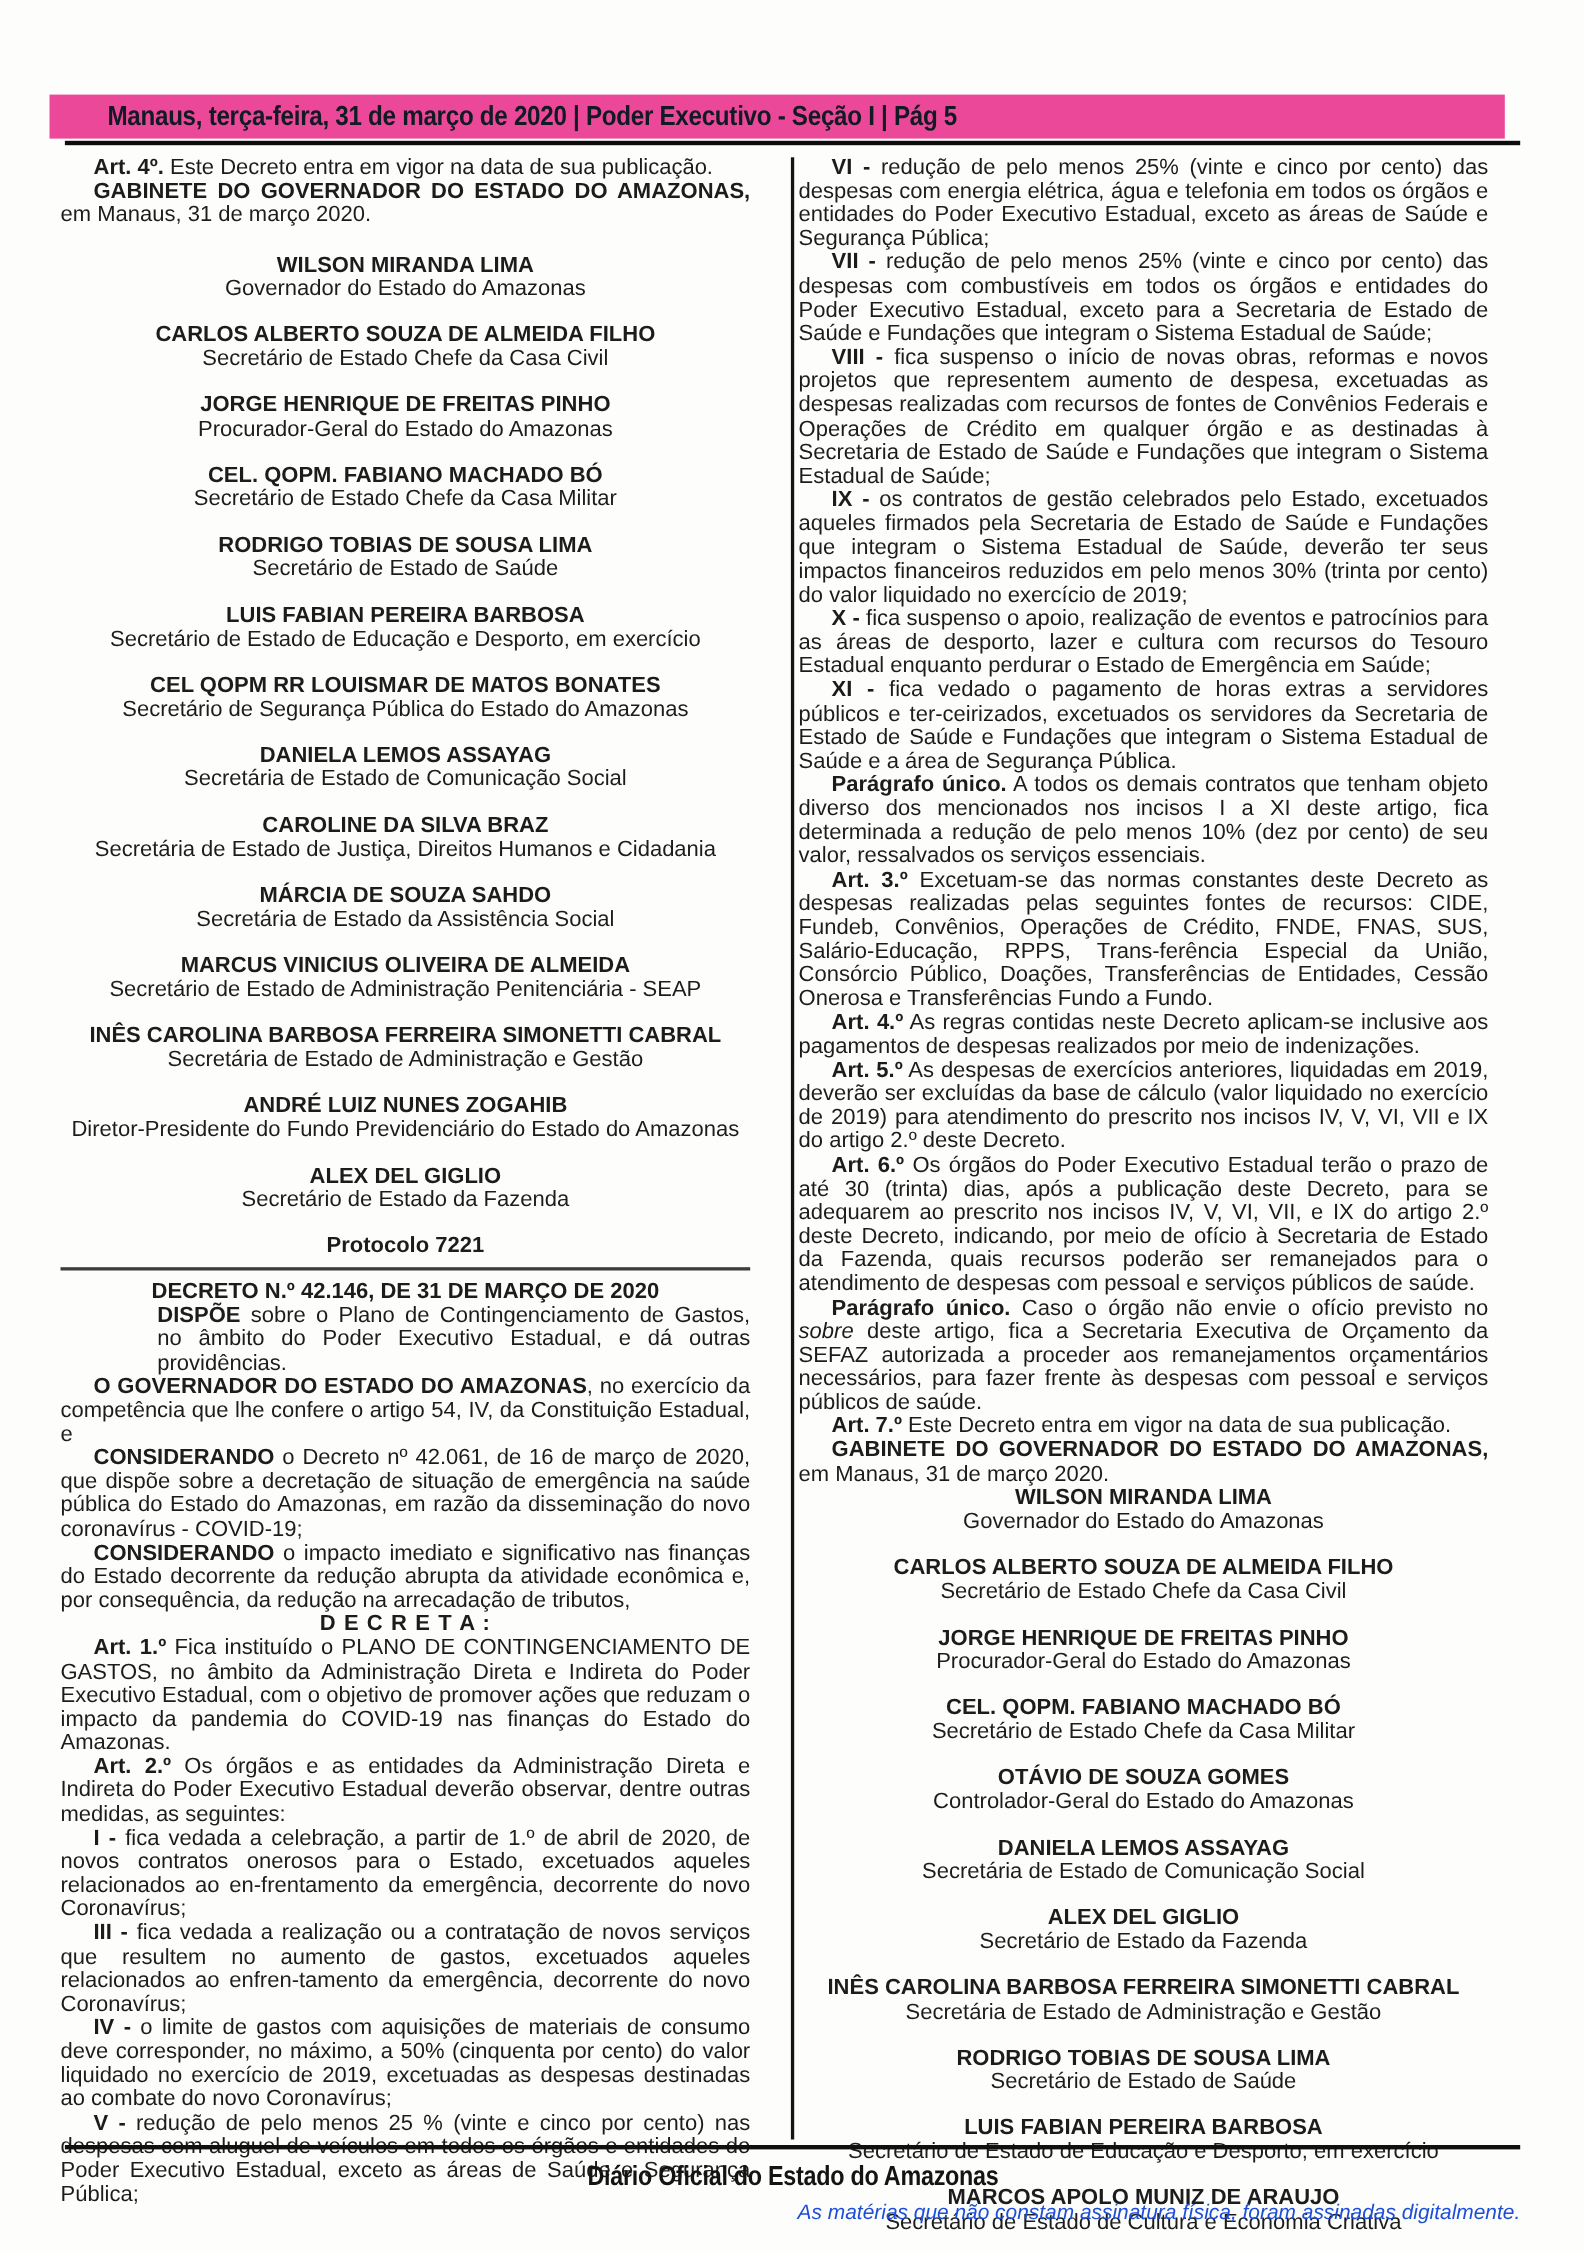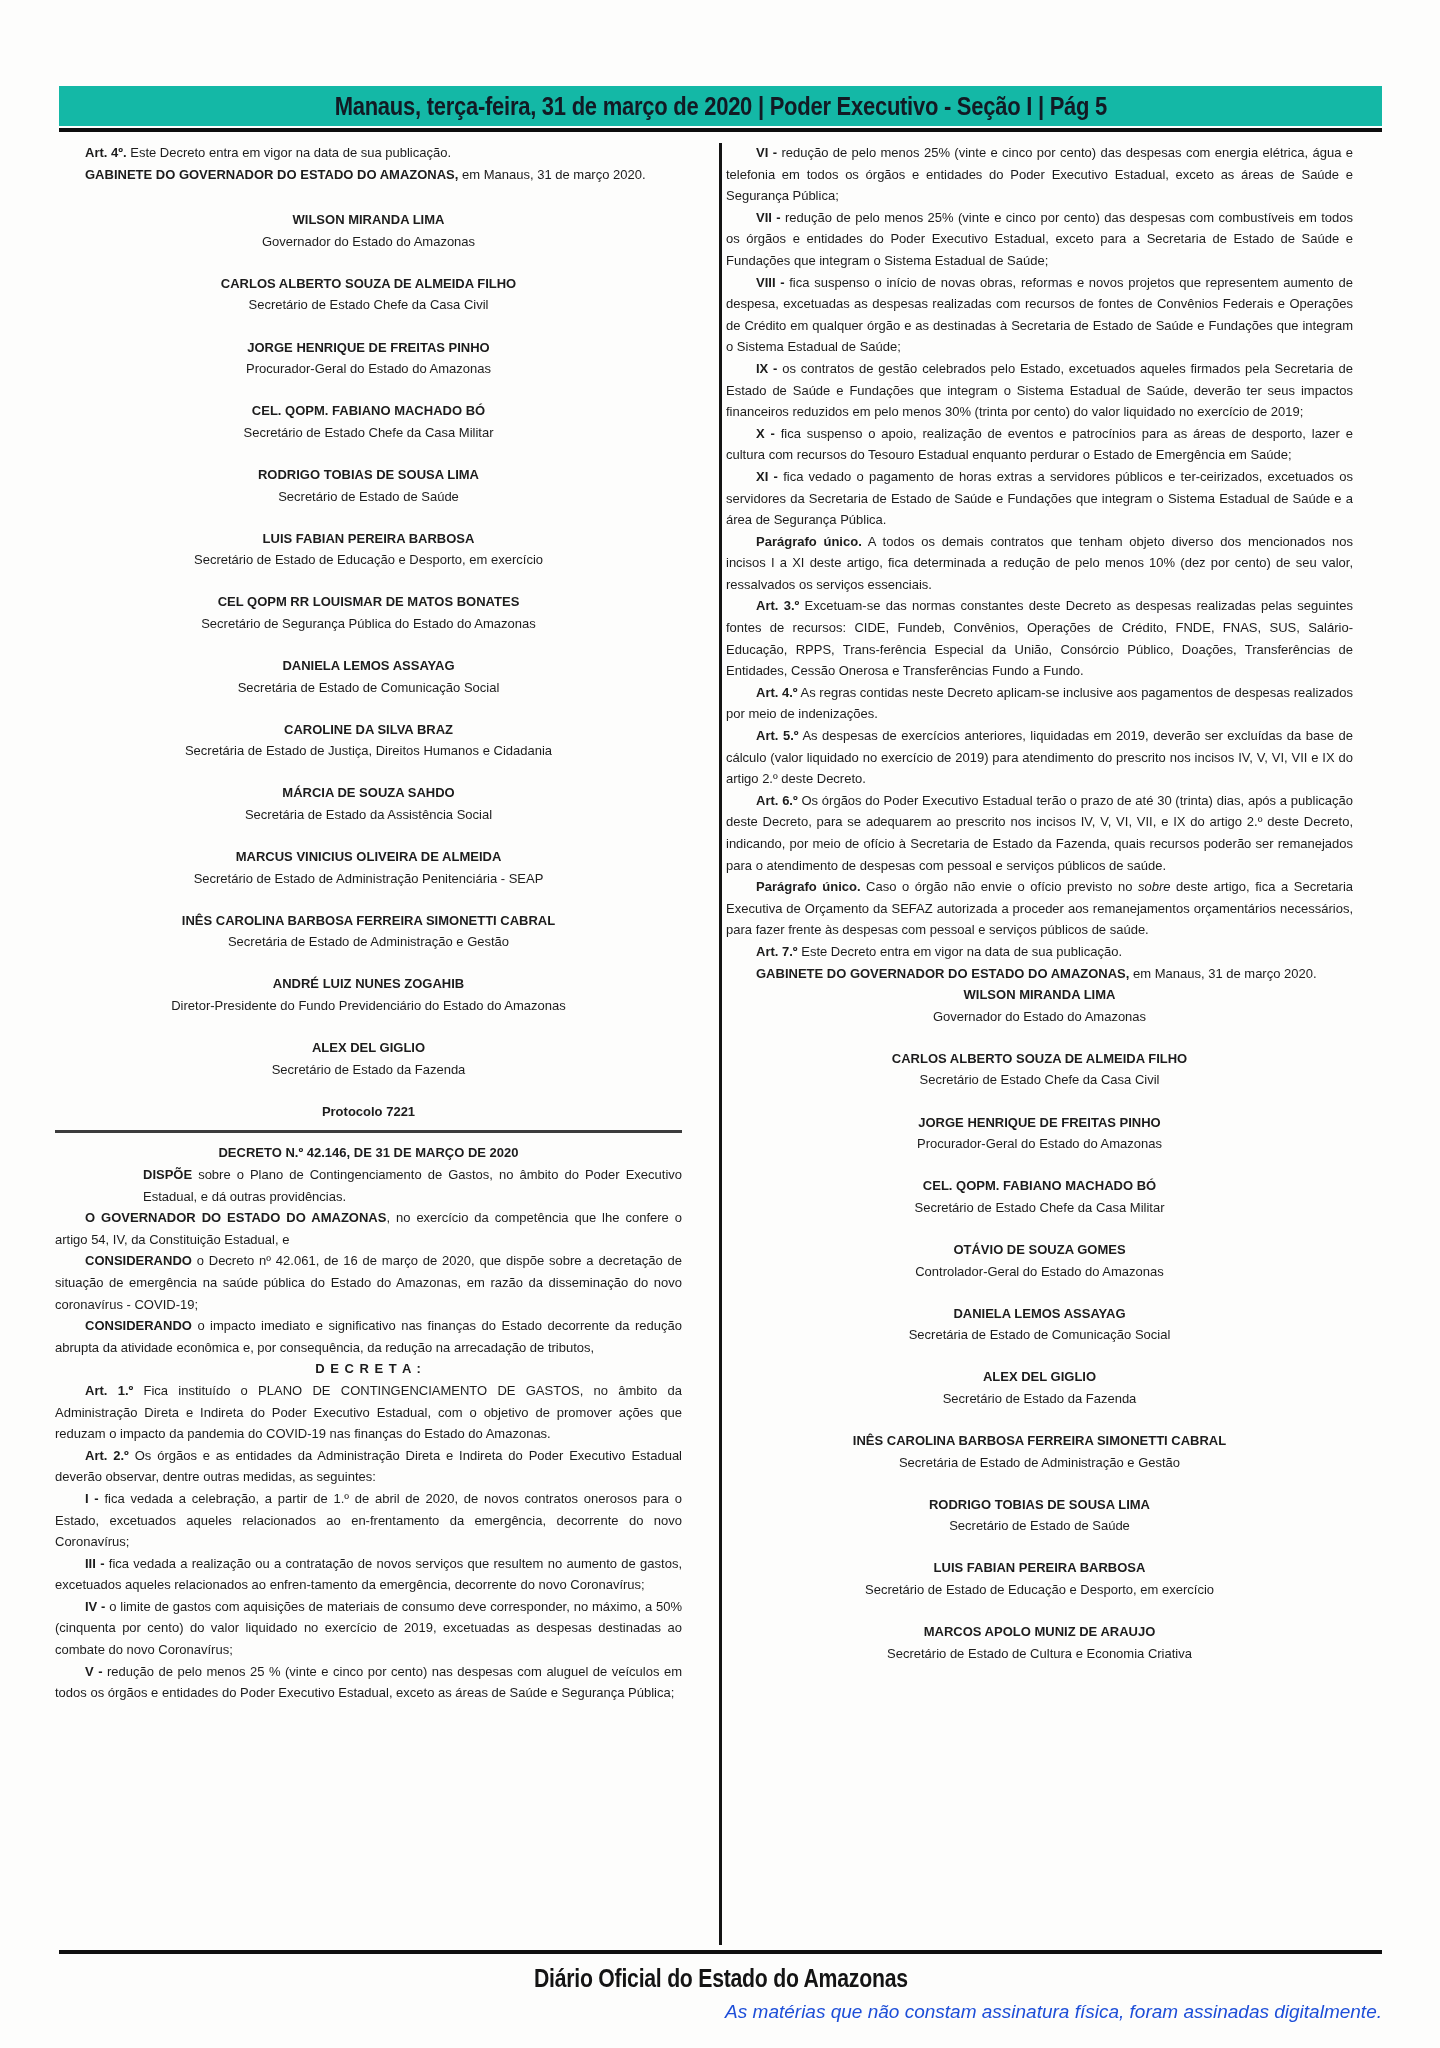--- a/index.html
+++ b/index.html
@@ -5,37 +5,37 @@
   * { margin:0; padding:0; box-sizing:border-box; }
   html,body { width:1440px; height:2048px; }
   body {
     position:relative;
     background:#fdfdfc;
     font-family:"Liberation Sans", sans-serif;
     color:#1c1c1c;
     overflow:hidden;
   }
   .header-bar {
-    position:absolute; left:59px; top:86px; width:1323px; height:40px;
-    background:#14b8a6;
-    display:flex; align-items:center; justify-content:center;
+    position:absolute; left:45px; top:86px; width:1323px; height:40px;
+    background:#ec4899;
+    display:flex; align-items:center; 
   }
   .header-bar .bar-text {
     display:inline-block;
     font-weight:bold; font-size:25px; color:#121a24;
     transform:scaleX(0.88); transform-origin:center;
     white-space:nowrap; letter-spacing:-0.3px;
   }
   .header-line {
     position:absolute; left:59px; top:128px; width:1323px; height:4px;
     background:#0d0d0d;
   }
   .column {
     position:absolute; top:142px; width:627px;
-    font-size:13px; line-height:21.6px;
+    font-size:20px; line-height:21.6px;
   }
   .col-left  { left:55px;  }
   .col-right { left:726px; }
   .col-divider {
     position:absolute; left:719px; top:143px; width:3px; height:1802px;
     background:#141414;
   }
   .para { text-align:justify; }
   .para.indent { text-indent:30px; }
   .para.ementa { margin-left:88px; text-indent:0; }

